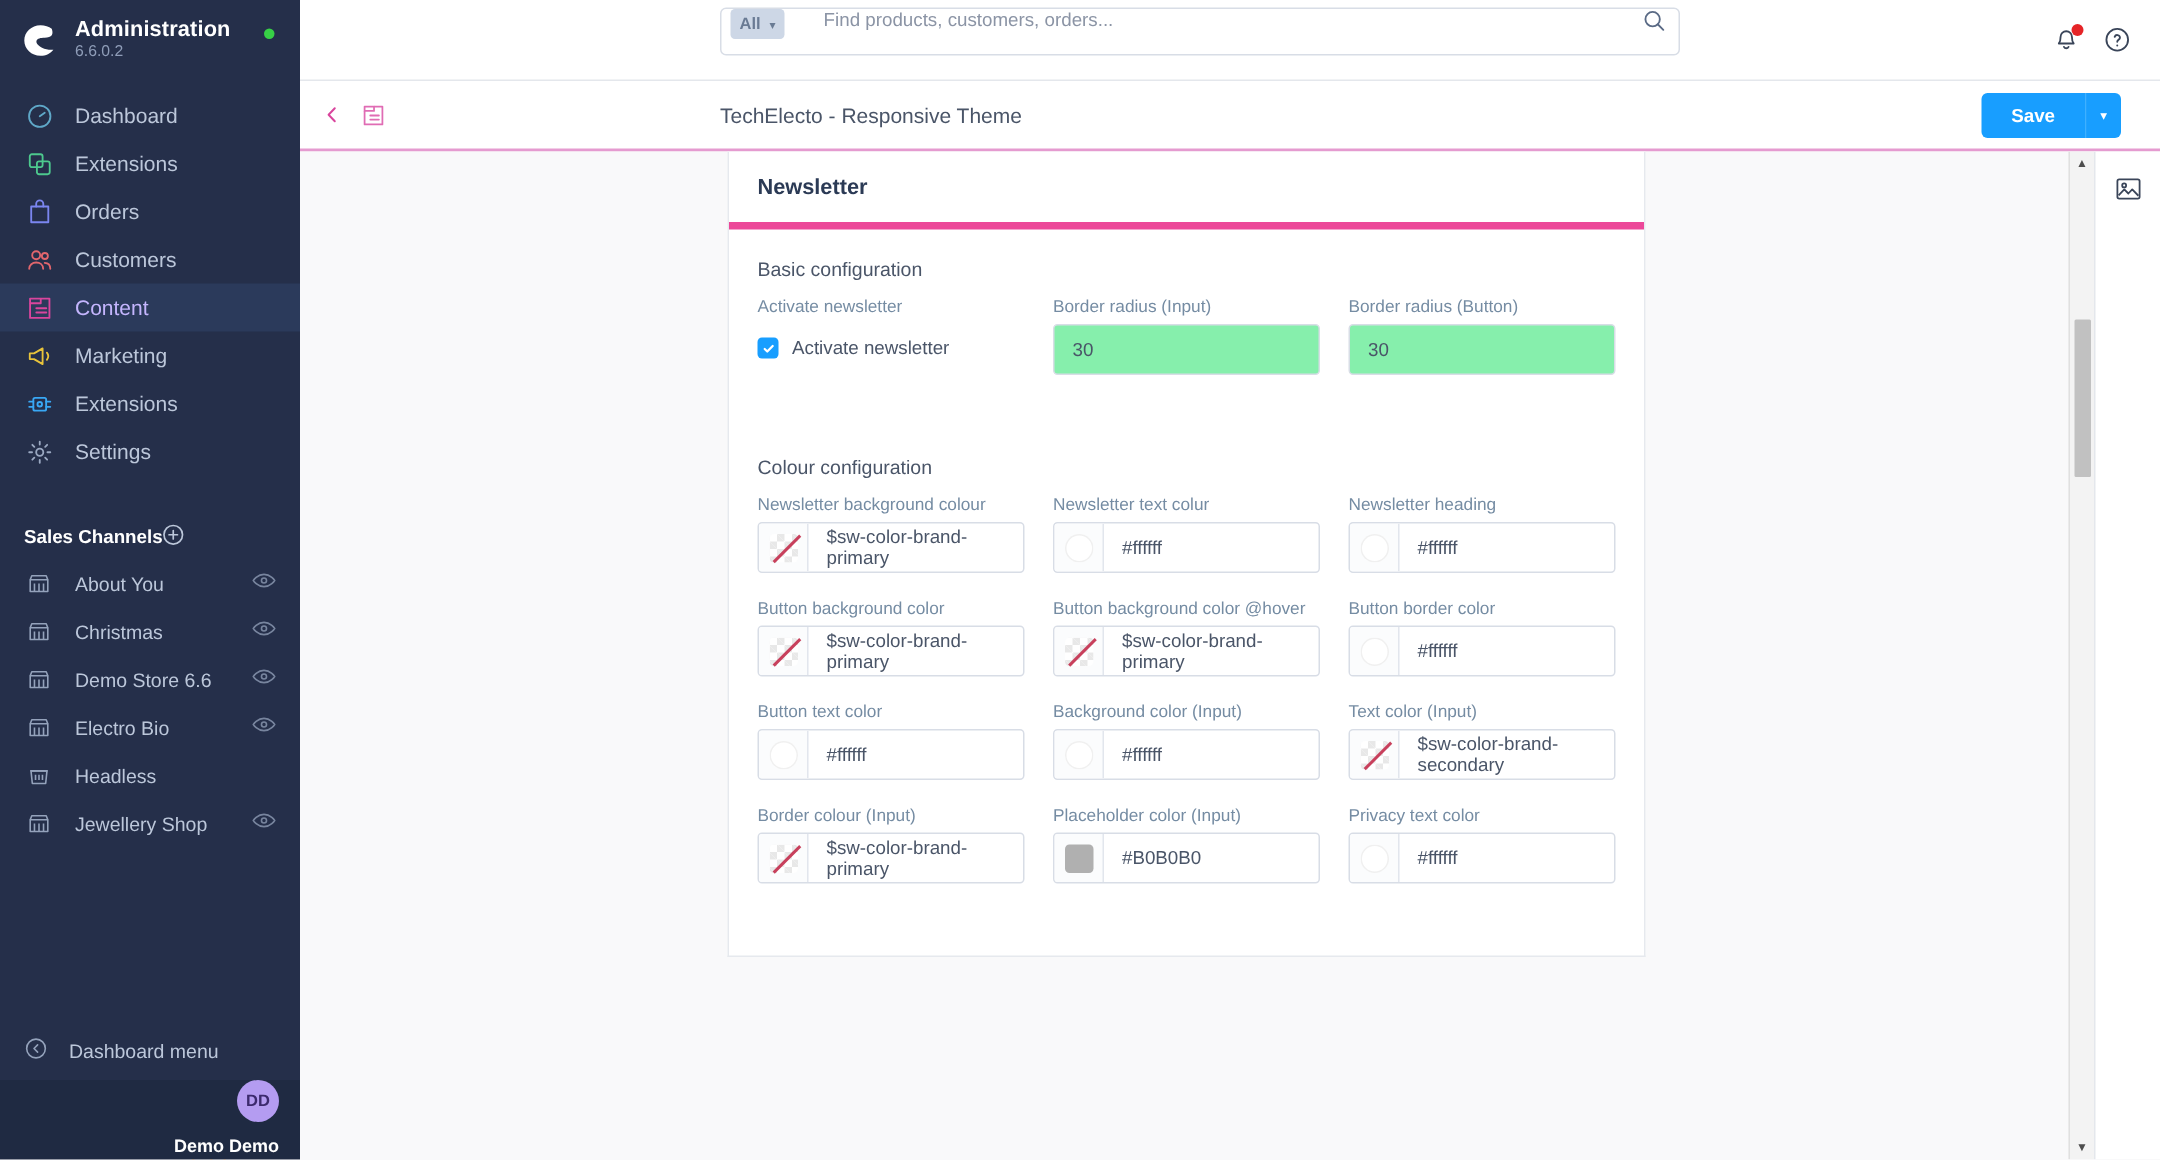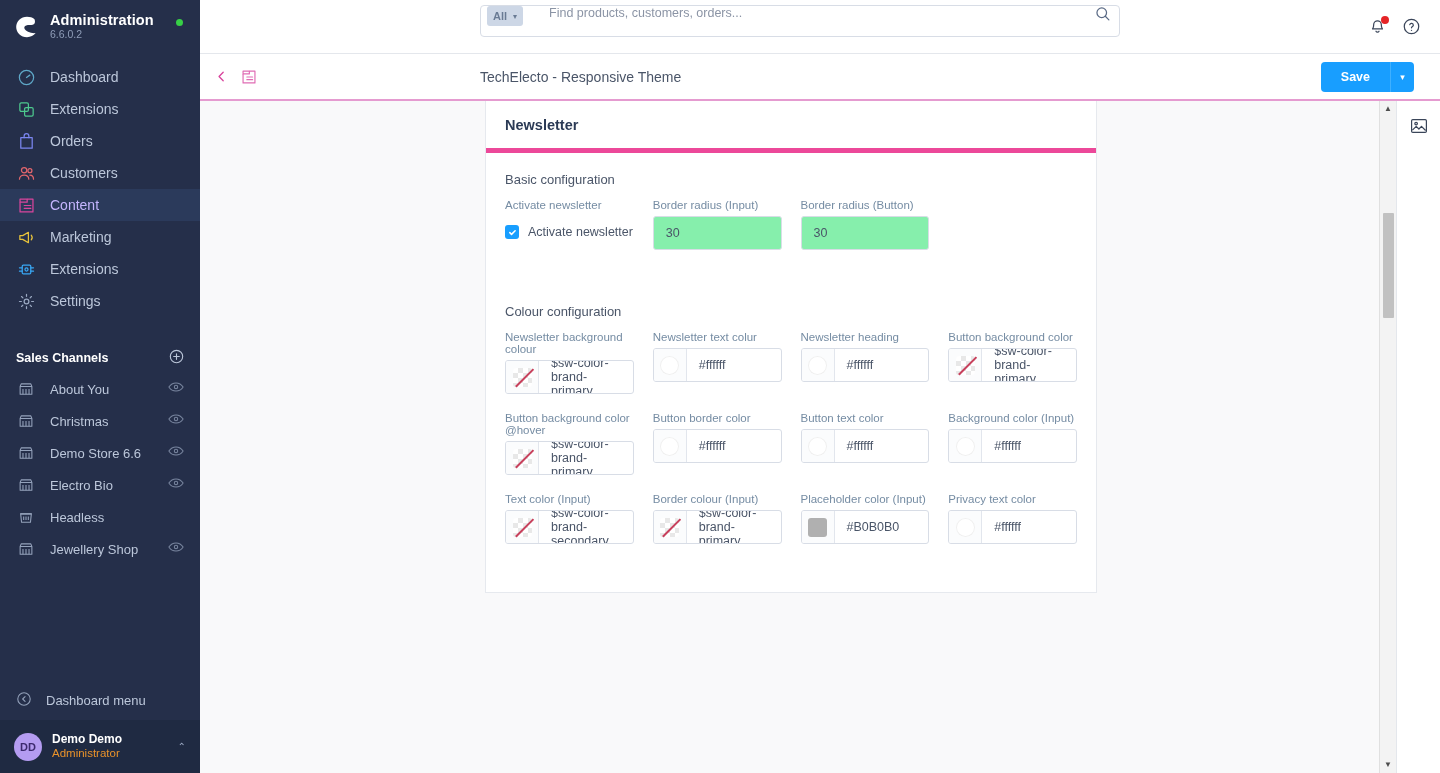--- a/index.html
+++ b/index.html
@@ -38,44 +38,45 @@
   .nav-item {
     display: flex; align-items: center; gap: 14px;
     height: 32px; padding: 0 0 0 16px;
     font-size: 14px; color: #bcc7da;
     cursor: pointer;
   }
   .nav-item .nav-ico { width: 20px; height: 20px; flex: 0 0 20px; display: flex; align-items: center; justify-content: center; }
   .nav-item.active { background: #2b3a5b; color: #c4b5fd; font-weight: normal; }
 
   .section-head {
-    display: flex; align-items: center; justify-content: space-between;
+    display: flex; align-items: center; justify-content: flex-start;
     padding: 0 16px 0 16px; height: 30px; margin-top: 26px;
     font-size: 12.5px; font-weight: bold; color: #ffffff;
   }
   .channel-item {
     display: flex; align-items: center; gap: 14px;
     height: 32px; padding: 0 16px 0 16px;
     font-size: 13px; color: #bcc7da; cursor: pointer;
   }
   .channel-item .ch-ico { width: 20px; height: 20px; flex: 0 0 20px; display:flex; align-items:center; justify-content:center; }
   .channel-item .ch-label { flex: 1; }
   .channel-item .ch-eye { width: 16px; height: 16px; opacity: .75; }
 
   .collapse {
     margin-top: auto;
     display: flex; align-items: center; gap: 14px;
     height: 40px; padding: 0 16px; font-size: 13px; color: #bcc7da;
     cursor: pointer;
   }
   .userbar {
-    display: flex; align-items: center; gap: 10px;
+    display: flex; align-items: flex-end; gap: 10px;
     height: 53px; padding: 0 14px;
     background: #1f2a42;
     cursor: pointer;
+    flex-direction: column;
   }
   .avatar {
     width: 28px; height: 28px; border-radius: 50%;
     background: #b49cf1; color: #3c2a6e;
     font-size: 11px; font-weight: bold;
     display: flex; align-items: center; justify-content: center;
     flex: 0 0 28px;
   }
   .user-text { line-height: 1.15; flex: 1; }
   .user-name { font-size: 12px; font-weight: bold; color: #ffffff; }
@@ -158,21 +159,21 @@
   .card-header {
     height: 52px; display: flex; align-items: center;
     padding: 0 19px; border-bottom: 5px solid #ec4899;
   }
   .card-header h2 { font-size: 14.5px; font-weight: bold; color: #2b3a55; }
   .card-body { padding: 19px 19px 30px 19px; }
 
   .section-label { font-size: 13px; color: #4a5568; margin-bottom: 12px; }
   .section-label.second { margin-top: 36px; margin-bottom: 12px; }
 
-  .grid { display: grid; grid-template-columns: 1fr 1fr 1fr 1fr; column-gap: 19px; }
+  .grid { display: grid; grid-template-columns: 1fr 1fr 1fr; column-gap: 19px; }
   .field { margin-bottom: 18px; }
   .field-label { font-size: 11.5px; color: #758ca3; margin-bottom: 5px; display: block; }
 
   .checkrow { display: flex; align-items: center; gap: 9px; height: 32px; }
   .checkbox {
     width: 14px; height: 14px; border-radius: 3px; background: #189eff;
     display: flex; align-items: center; justify-content: center;
     cursor: pointer; flex: 0 0 14px;
   }
   .checkbox svg { width: 9px; height: 9px; }

